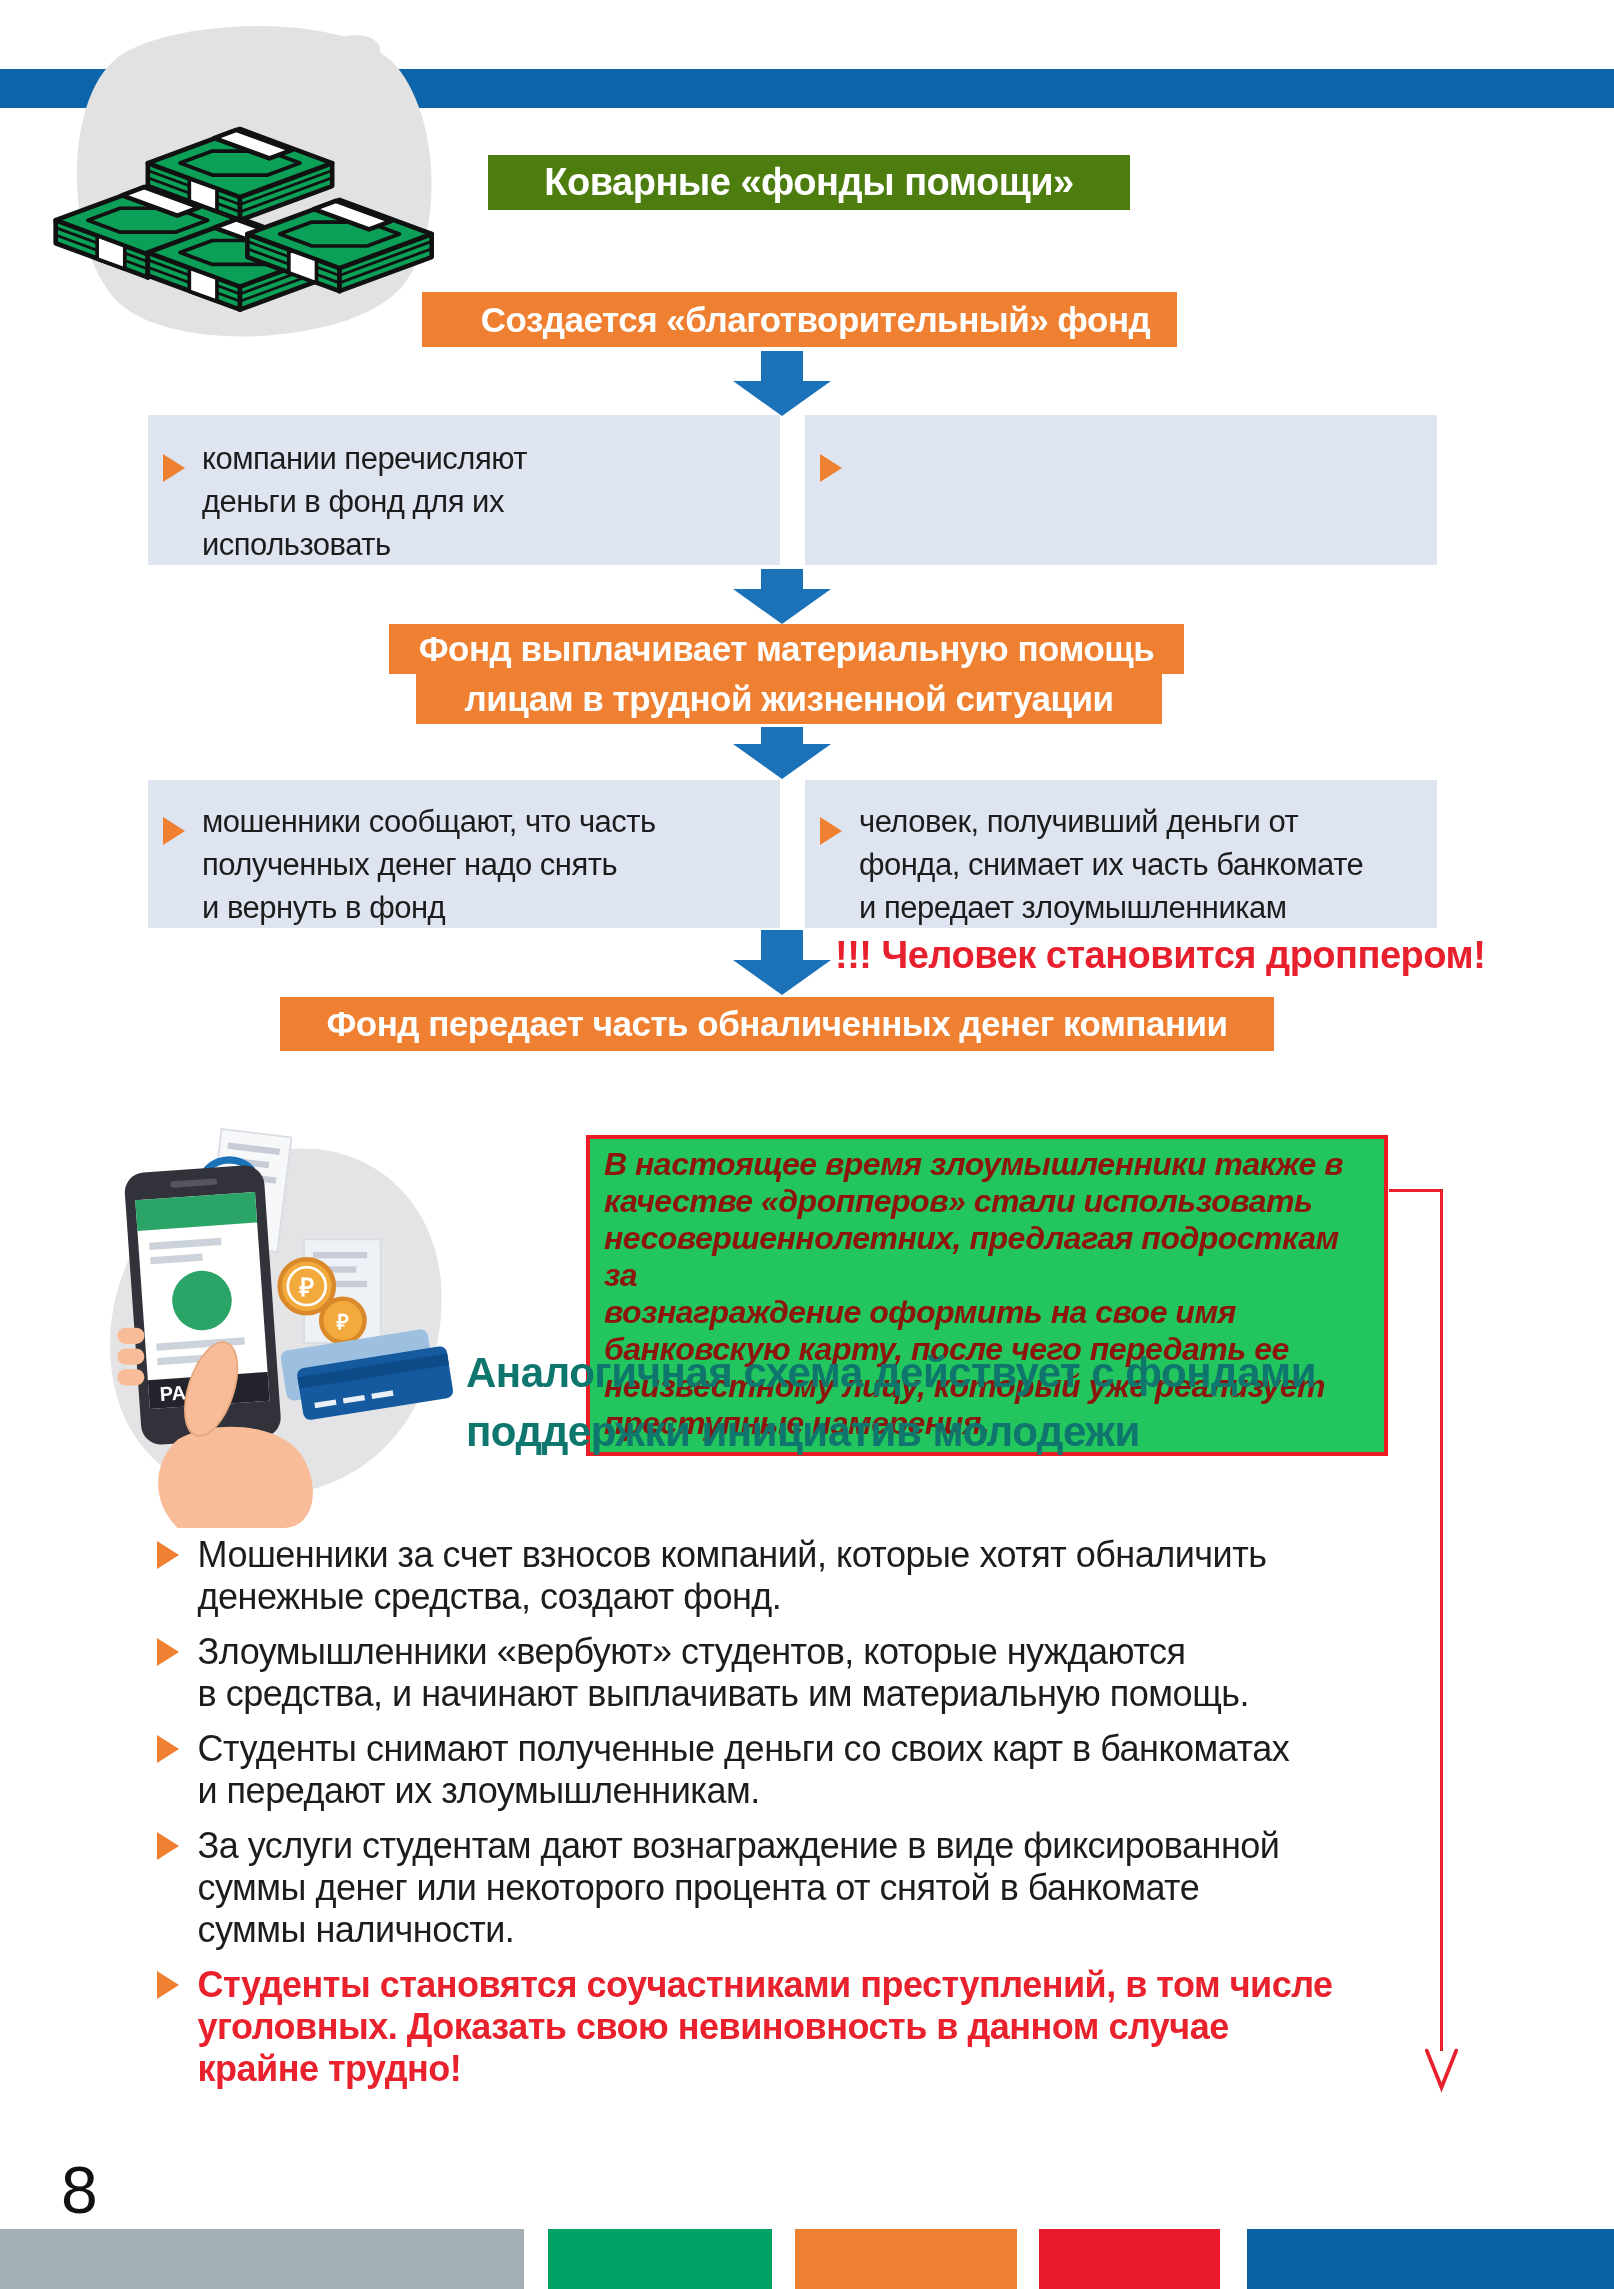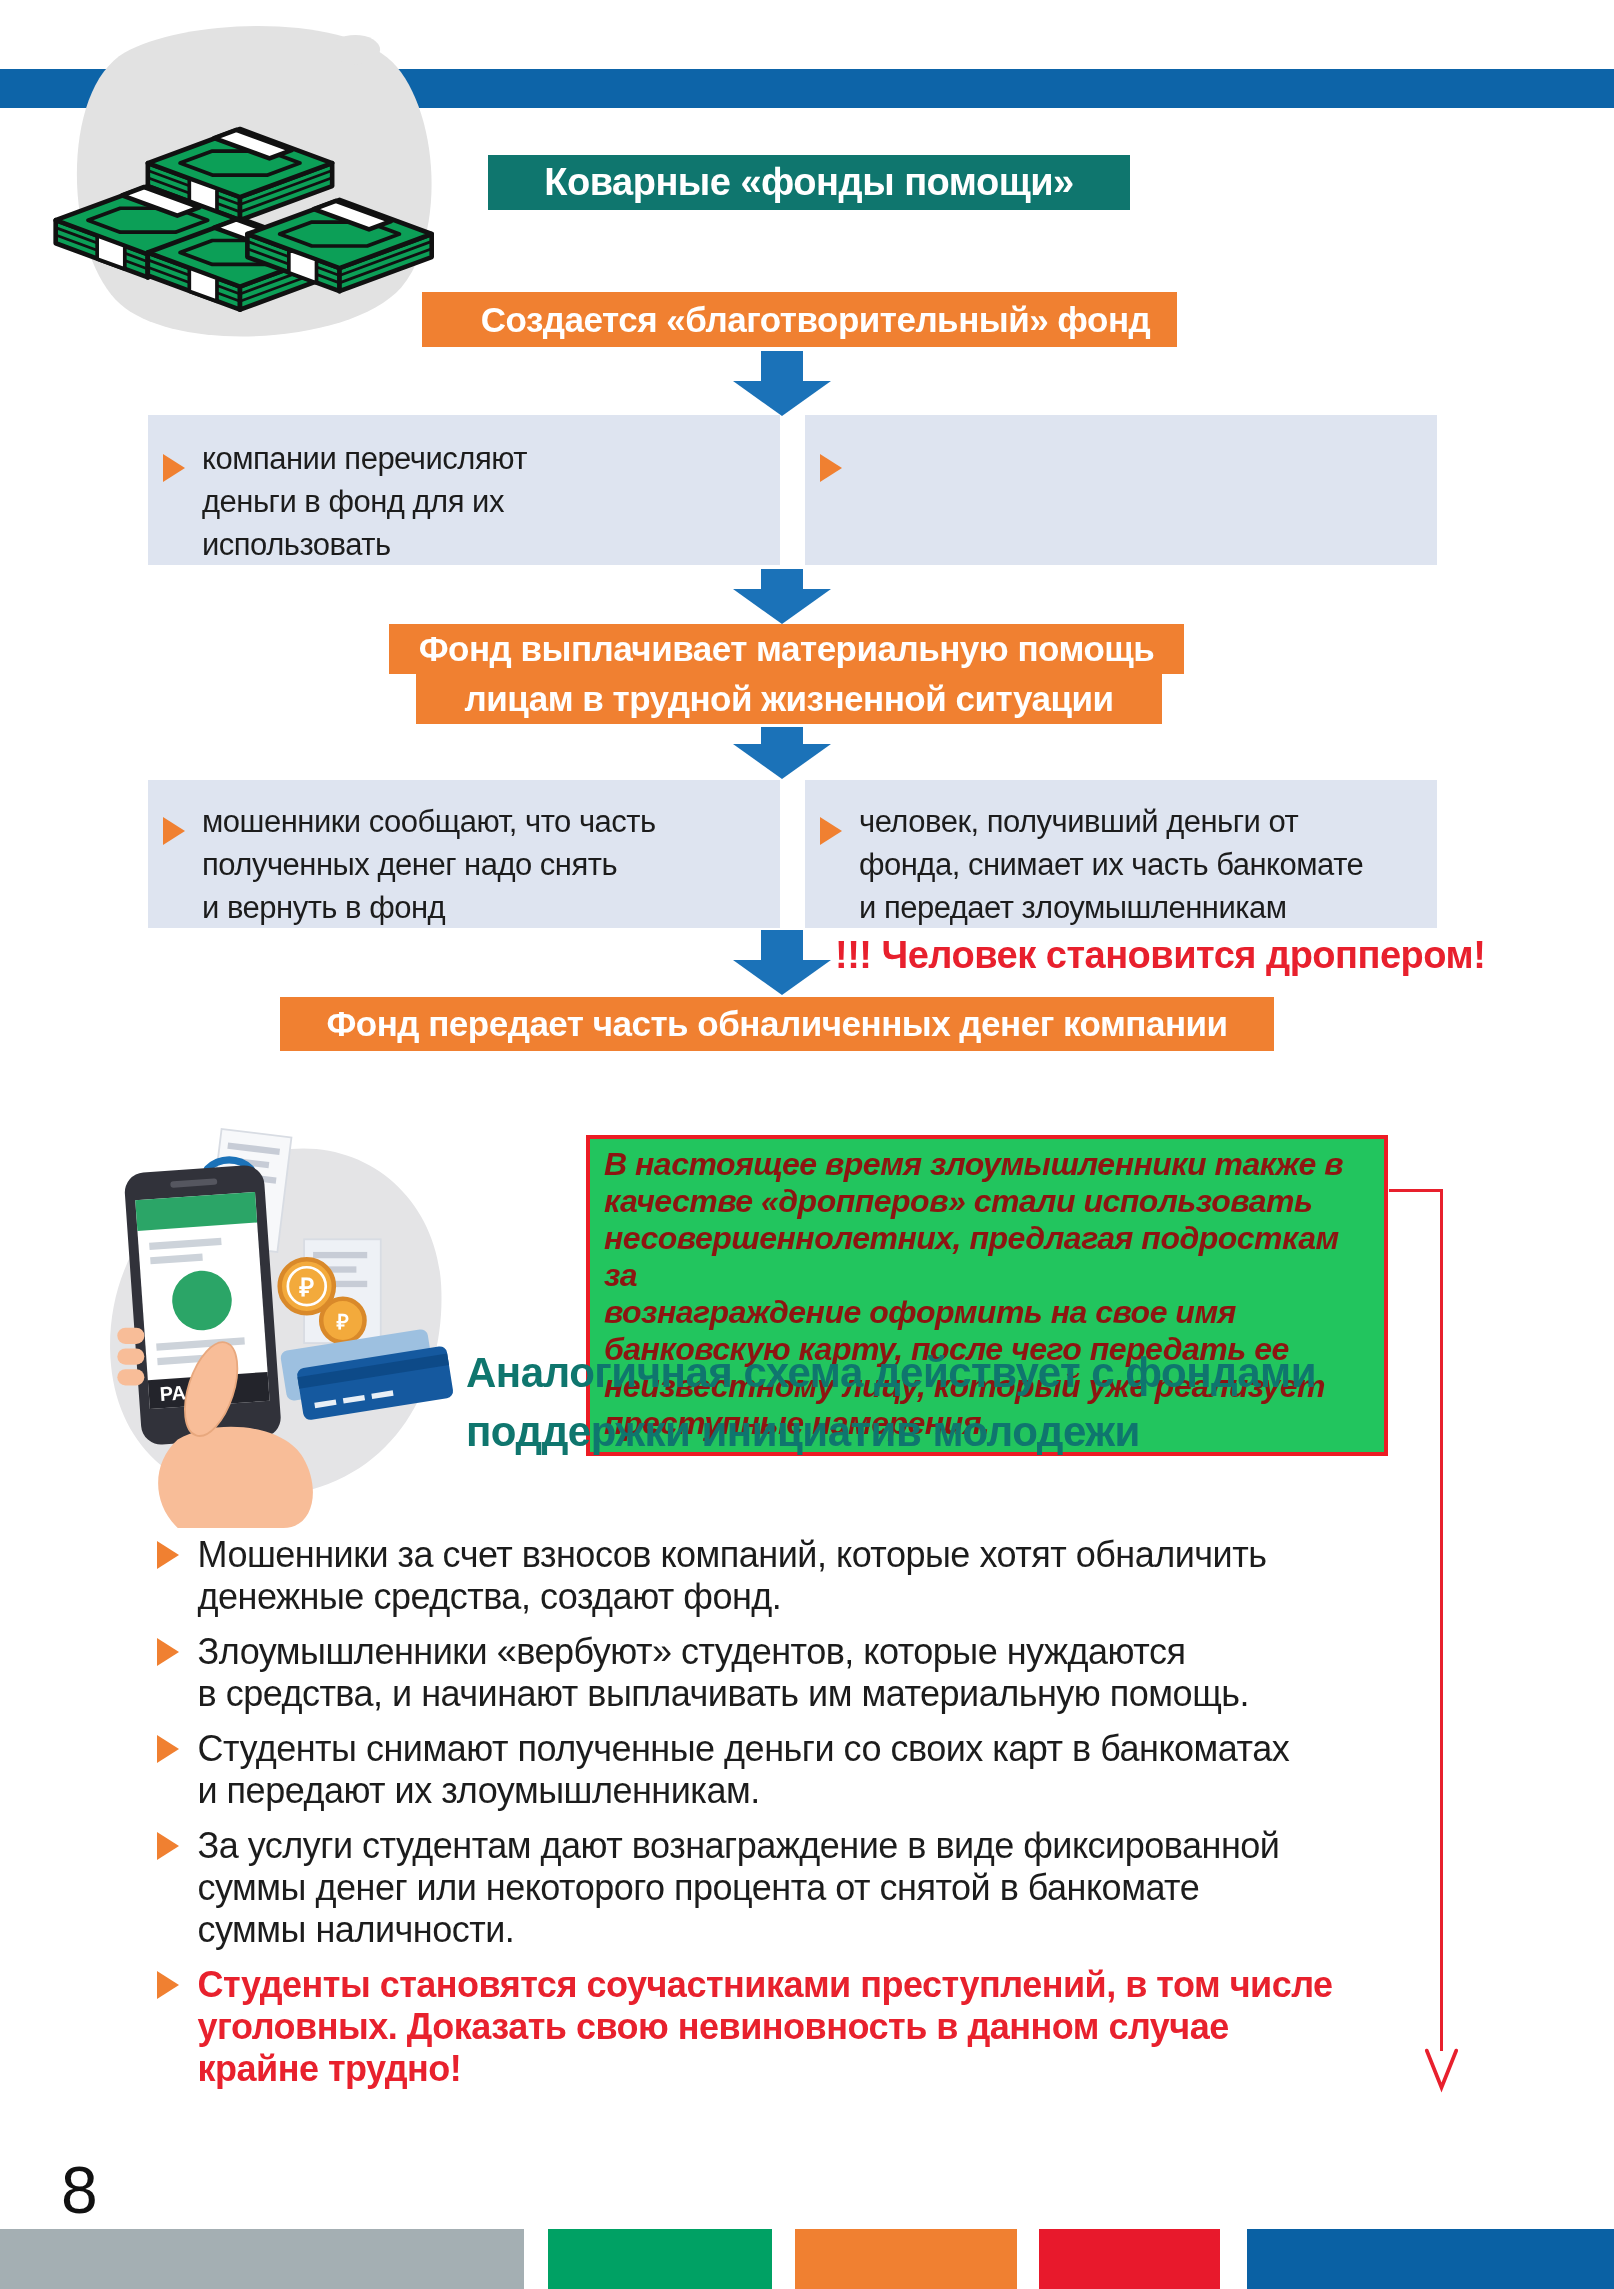--- a/index.html
+++ b/index.html
@@ -3,21 +3,21 @@
 <meta charset="utf-8">
 <style>
   html,body{margin:0;padding:0;background:#ffffff;}
   #page{position:relative;width:1614px;height:2290px;background:#fff;overflow:hidden;
         font-family:"Liberation Sans",sans-serif;color:#1c1c1c;}
   .abs{position:absolute;}
   .ml{white-space:pre-line;}
   
   .topbar{left:0;top:69px;width:1614px;height:39px;background:#0d64a8;}
   
-  .bluebox{background:#0f766e;color:#fff;font-weight:bold;text-align:center;}
+  .bluebox{background:#4d7c0f;color:#fff;font-weight:bold;text-align:center;}
   .obox{background:#f08031;color:#fff;font-weight:bold;text-align:center;}
   .title{left:488px;top:155px;width:642px;height:55px;font-size:38px;line-height:55px;letter-spacing:-0.5px;}
   .step1{left:422px;top:292px;width:723px;height:55px;font-size:35px;line-height:55px;letter-spacing:-0.5px;padding-left:32px;}
   .step2a{left:389px;top:624px;width:795px;height:50px;font-size:35px;line-height:50px;letter-spacing:-0.5px;}
   .step2b{left:416px;top:674px;width:746px;height:50px;font-size:35px;line-height:50px;letter-spacing:-0.5px;}
   .step3{left:280px;top:997px;width:994px;height:54px;font-size:35px;line-height:54px;letter-spacing:-0.5px;}
   
   .arrow{background:#1b72b8;width:42px;}
   .arrow::after{content:'';position:absolute;top:100%;left:50%;transform:translateX(-50%);
     border-left:49px solid transparent;border-right:49px solid transparent;border-top:35px solid #1b72b8;}

